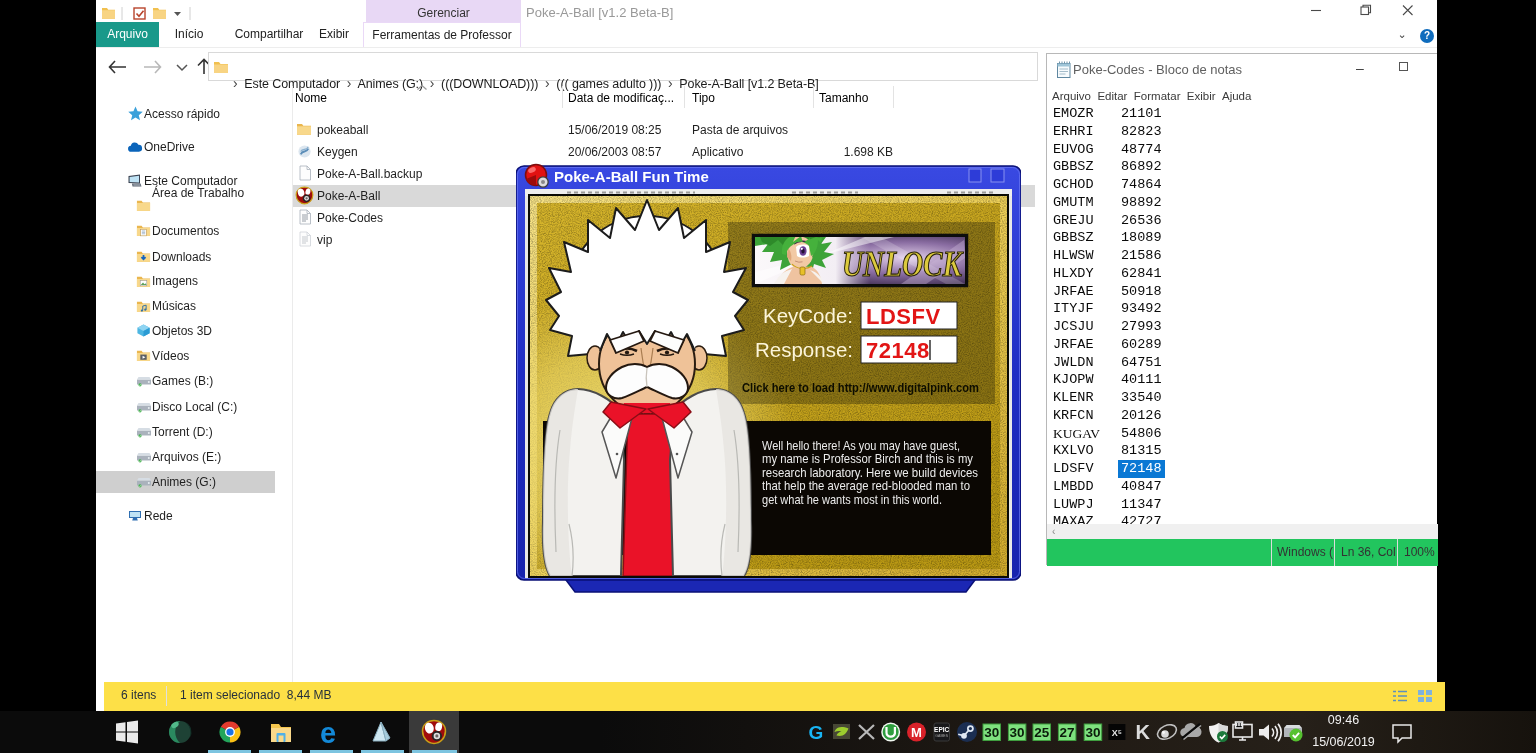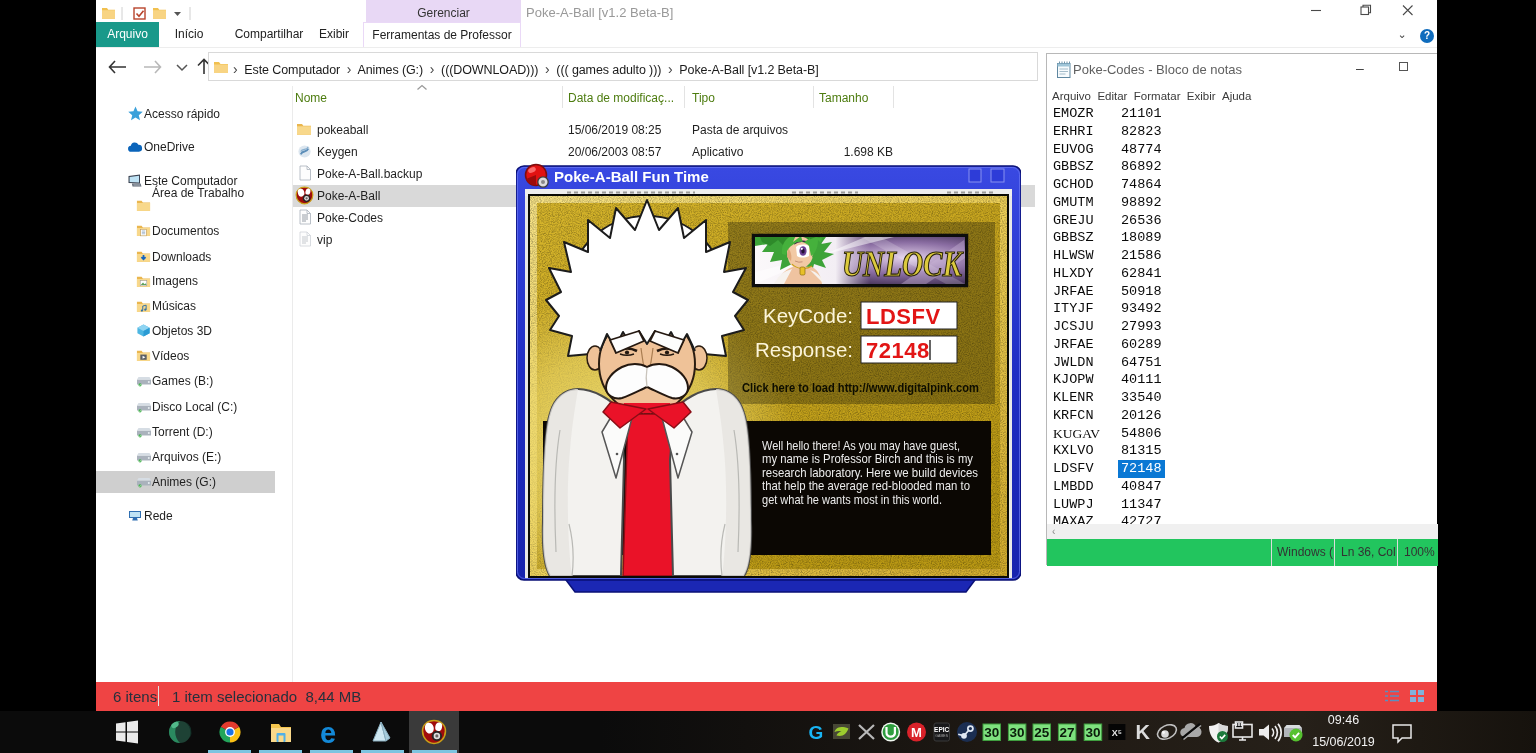--- a/index.html
+++ b/index.html
@@ -2,21 +2,21 @@
 <html><head>
 <meta charset="utf-8">
 <style>
   * { margin:0; padding:0; box-sizing:border-box; }
   html,body { width:1536px; height:753px; background:#000; overflow:hidden;
     font-family:"Liberation Sans", sans-serif; }
   .abs { position:absolute; }
   #stage { position:relative; width:1536px; height:753px; }
   
   #explorer { position:absolute; left:96px; top:0; width:1341px; height:711px; background:#fff; }
-  .hdrtxt { color:#4d7c0f; font-size:12px; }
+  .hdrtxt { color:#000000; font-size:12px; }
   .ftxt { color:#1f1f1f; font-size:12px; }
 </style>
 </head>
 <body>
 <div id="stage">
   <svg width="0" height="0" style="position:absolute">
     <defs>
       <symbol id="s-star" viewBox="0 0 16 16">
           <path d="M8 0.5 L10.2 5.6 L15.7 6.1 L11.5 9.8 L12.8 15.2 L8 12.3 L3.2 15.2 L4.5 9.8 L0.3 6.1 L5.8 5.6 Z" fill="#3aa0da"></path>
         </symbol>
@@ -149,21 +149,21 @@
       </g>
       <g stroke="#333" stroke-width="1.6" fill="none">
         <path d="M100 19 V5 M94 10.5 L100 4.5 L106 10.5"></path>
       </g>
     </svg>
     <div class="abs" style="left:112px;top:52px;width:830px;height:29px;border:1px solid #d9d9d9;background:#fff;"></div>
     <svg class="abs" style="left:117px;top:59px;" width="16" height="16" viewBox="0 0 16 16">
       <path d="M1 3 h5 l1.5 2 H15 v9 H1 Z" fill="#f1c04f"></path>
       <path d="M1 5.5 H15 V14 H1 Z" fill="#f8d483"></path>
     </svg>
-    <div class="abs" style="left:137px;top:56px;height:29px;line-height:26px;font-size:12.5px;color:#1b1b1b;white-space:nowrap;letter-spacing:-0.1px;">
+    <div class="abs" style="left:137px;top:64px;height:29px;line-height:39px;font-size:12.5px;color:#1b1b1b;white-space:nowrap;letter-spacing:-0.1px;">
       <span style="color:#444;font-size:14px;">›</span>&nbsp; Este Computador &nbsp;<span style="color:#444;font-size:14px;">›</span>&nbsp; Animes (G:) &nbsp;<span style="color:#444;font-size:14px;">›</span>&nbsp; (((DOWNLOAD))) &nbsp;<span style="color:#444;font-size:14px;">›</span>&nbsp; ((( games adulto ))) &nbsp;<span style="color:#444;font-size:14px;">›</span>&nbsp; Poke-A-Ball [v1.2 Beta-B]
     </div>
 
     <div class="abs hdrtxt" style="left:199px;top:91px;">Nome</div>
     <svg class="abs" style="left:320px;top:84px;" width="12" height="7" viewBox="0 0 12 7">
         <path d="M1.5 5.5 L6 1.5 L10.5 5.5" fill="none" stroke="#9a9a9a" stroke-width="1.3"></path>
       </svg>
     <div class="abs hdrtxt" style="left:472px;top:91px;">Data de modificaç...</div>
     <div class="abs hdrtxt" style="left:596px;top:91px;">Tipo</div>
     <div class="abs hdrtxt" style="left:723px;top:91px;">Tamanho</div>
@@ -267,21 +267,21 @@
       <svg class="abs" style="left:201px;top:209px" width="16" height="16">
           <use href="#s-txt"></use>
         </svg>
         <div class="abs" style="left:221px;top:211px;">Poke-Codes</div>
       <svg class="abs" style="left:201px;top:231px;opacity:.55" width="16" height="16">
           <use href="#s-txt"></use>
         </svg>
         <div class="abs" style="left:221px;top:233px;">vip</div>
     </div>
 
-    <div id="statusbar" style="position:absolute;left:0;top:682px;width:1341px;height:29px;background:#ef4444;font-size:15px;color:#26303c;">
+    <div id="statusbar" style="position:absolute;left:8px;top:682px;width:1341px;height:29px;background:#fde047;font-size:12px;color:#26303c;">
       <div class="abs" style="left:17px;top:6px;">6 itens</div>
       <div class="abs" style="left:62px;top:4px;width:1px;height:20px;background:#e0e0e0;"></div>
       <div class="abs" style="left:76px;top:6px;">1 item selecionado &nbsp;8,44 MB</div>
       <svg class="abs" style="left:1288px;top:7px" width="16" height="14" viewBox="0 0 16 14">
           <g stroke="#5a8fc0" stroke-width="1.3" fill="none">
             <path d="M1 2.5 h3 M6 2.5 h9 M1 7 h3 M6 7 h9 M1 11.5 h3 M6 11.5 h9"></path>
           </g>
         </svg>
       <svg class="abs" style="left:1313px;top:7px" width="16" height="14" viewBox="0 0 16 14">
           <g fill="#7fb2dd">

